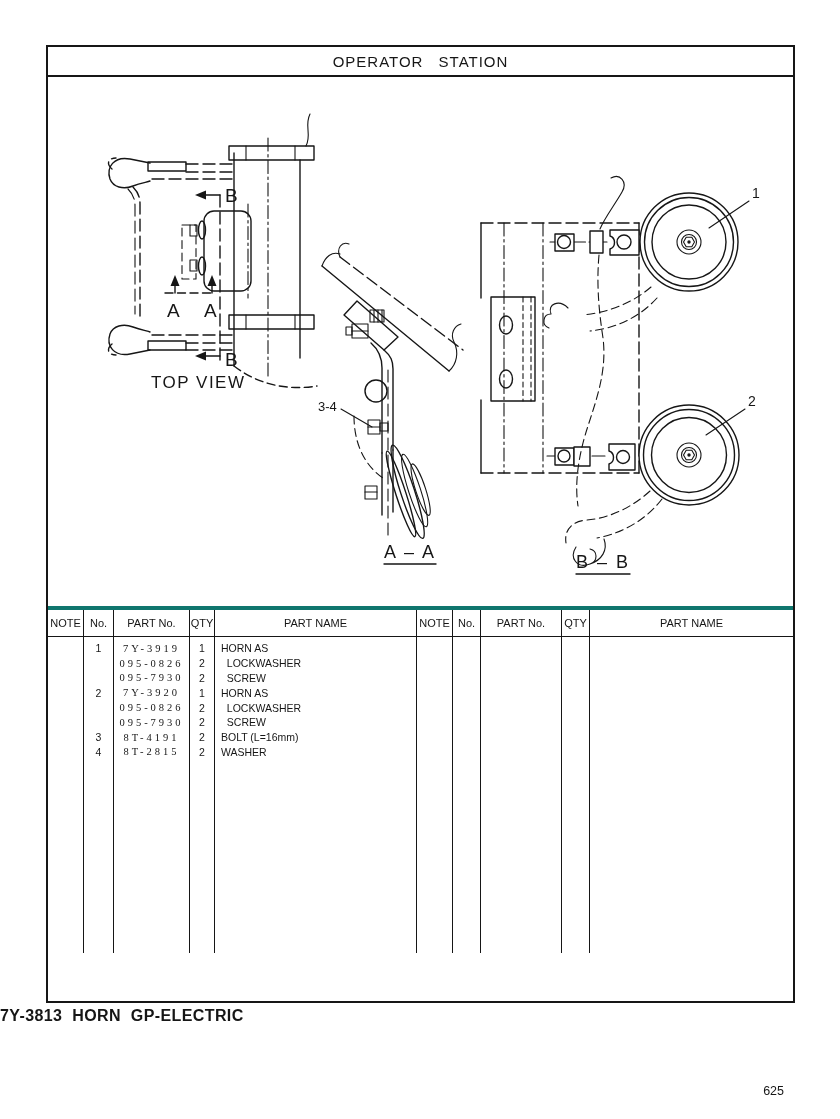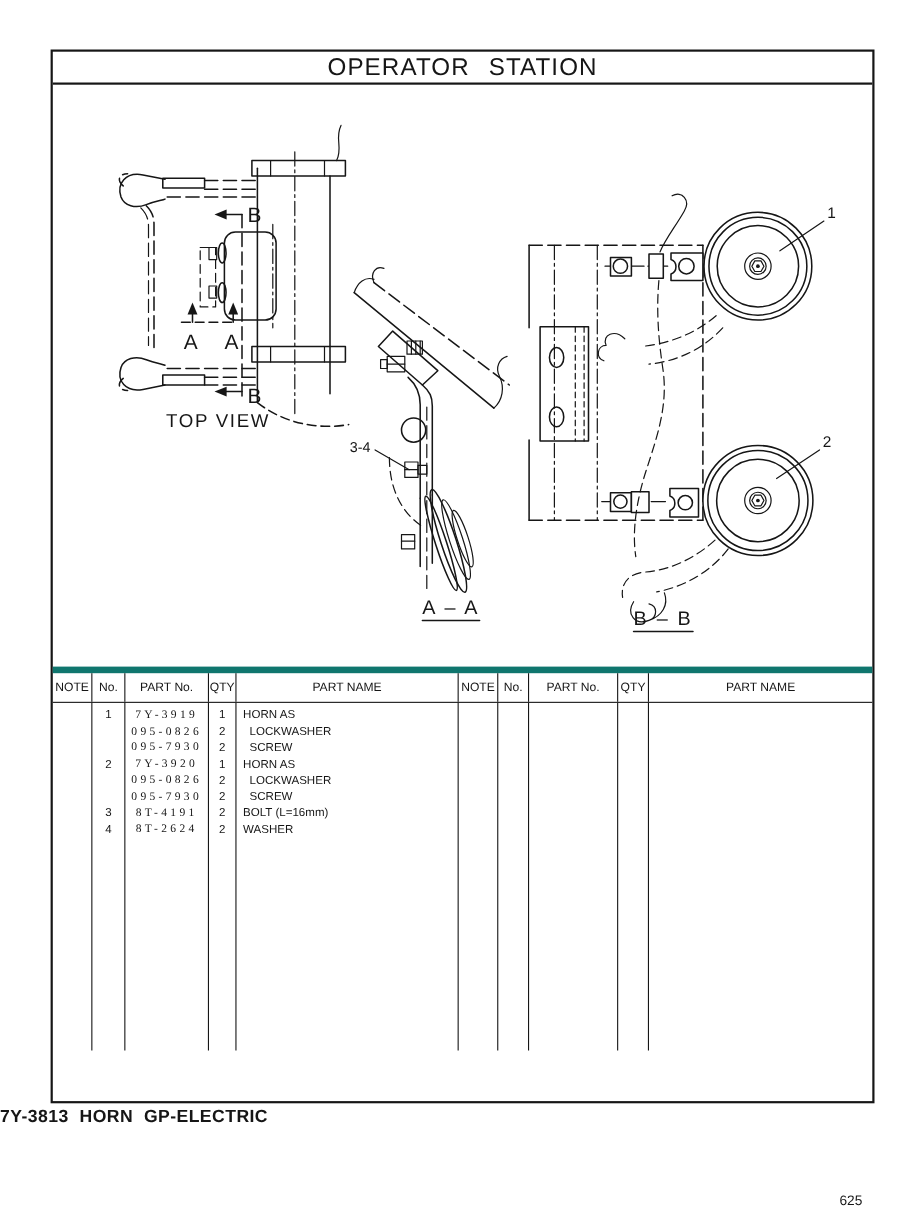--- a/index.html
+++ b/index.html
@@ -8,27 +8,27 @@
     width:840px; height:1119px; position:relative;
     font-family:"Liberation Sans", sans-serif; color:#161616;
   }
   .sheet {
     position:absolute; left:46px; top:45px; width:749px; height:958px;
     border:2.5px solid #161616; display:flex; flex-direction:column; background:#fff;
   }
   .title-band {
     height:30px; border-bottom:2px solid #161616;
     display:flex; align-items:center; justify-content:center;
-    font-size:22px; letter-spacing:1px; word-spacing:10px;
+    font-size:15px; letter-spacing:1px; word-spacing:10px;
   }
   .diagram { height:529px; position:relative; overflow:hidden; }
   .diagram svg { display:block; }
 
   
-  .ptable { border-top:6px solid #0f766e; }
+  .ptable { border-top:4px solid #0f766e; }
   .tgrid { display:grid; grid-template-columns:36px 30px 76px 25px 202px 36px 28px 81px 28px 1fr; }
   .thead { height:27px; border-bottom:1.5px solid #161616; }
   .thead .hcell {
     border-right:1.5px solid #161616; display:flex; align-items:center; justify-content:center;
     font-size:11px; white-space:nowrap; overflow:hidden;
   }
   .thead .hcell:last-child { border-right:none; }
   .tbody { height:316px; }
   .bcol { border-right:1.5px solid #161616; padding-top:4px; overflow:hidden; }
   .bcol:last-child { border-right:none; }
@@ -263,21 +263,21 @@
         <div class="tline">4</div>
       </div>
       <div class="bcol">
         <div class="tline pn">7Y-3919</div>
         <div class="tline pn">095-0826</div>
         <div class="tline pn">095-7930</div>
         <div class="tline pn">7Y-3920</div>
         <div class="tline pn">095-0826</div>
         <div class="tline pn">095-7930</div>
         <div class="tline pn">8T-4191</div>
-        <div class="tline pn">8T-2624</div>
+        <div class="tline pn">8T-2815</div>
       </div>
       <div class="bcol">
         <div class="tline">1</div>
         <div class="tline">2</div>
         <div class="tline">2</div>
         <div class="tline">1</div>
         <div class="tline">2</div>
         <div class="tline">2</div>
         <div class="tline">2</div>
         <div class="tline">2</div>

